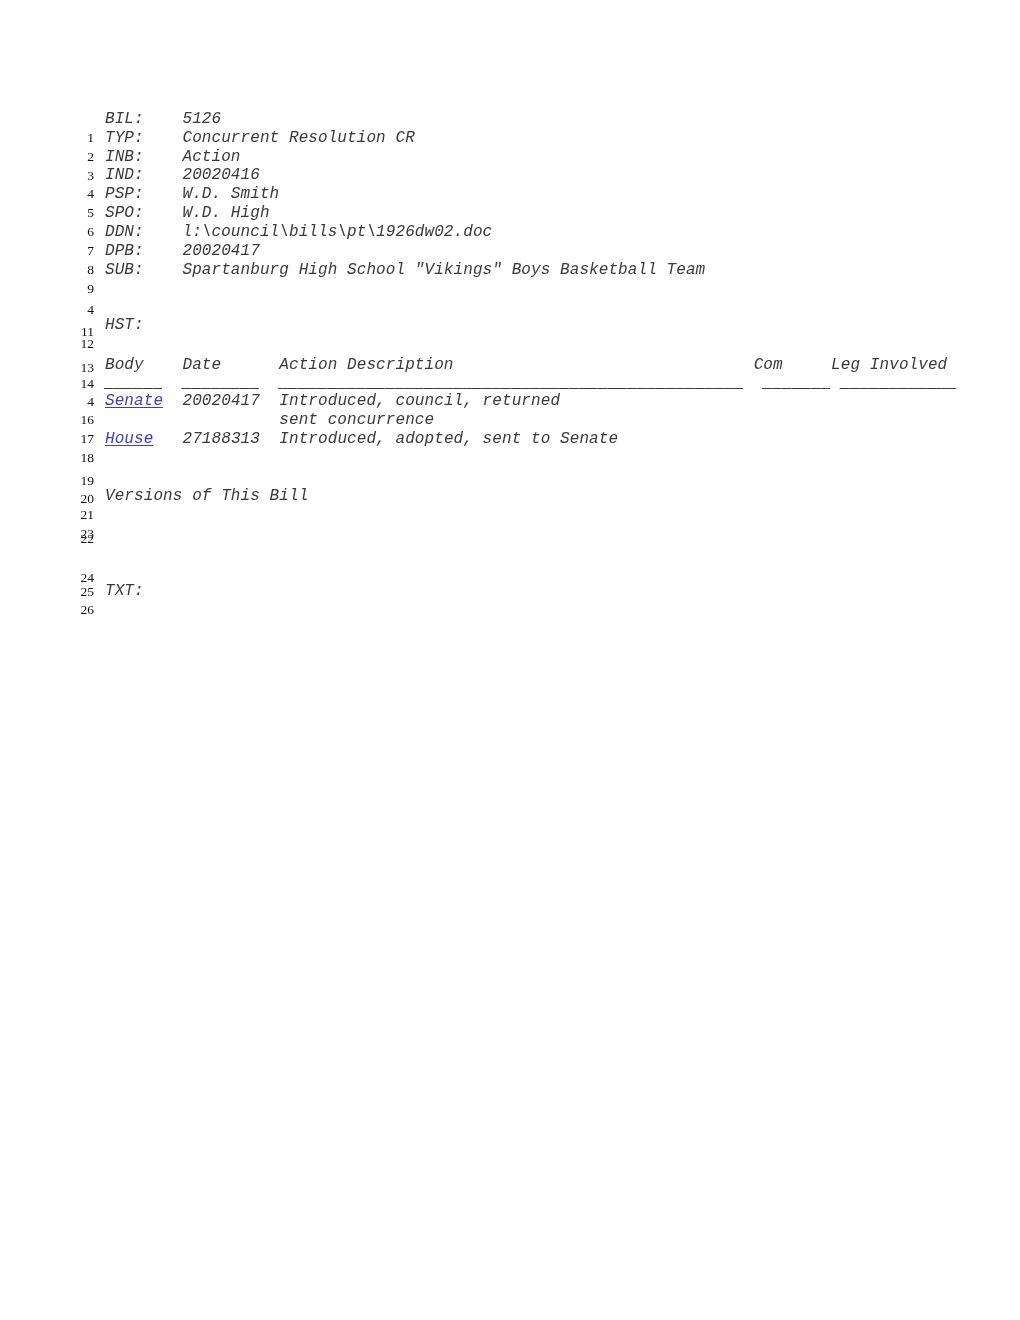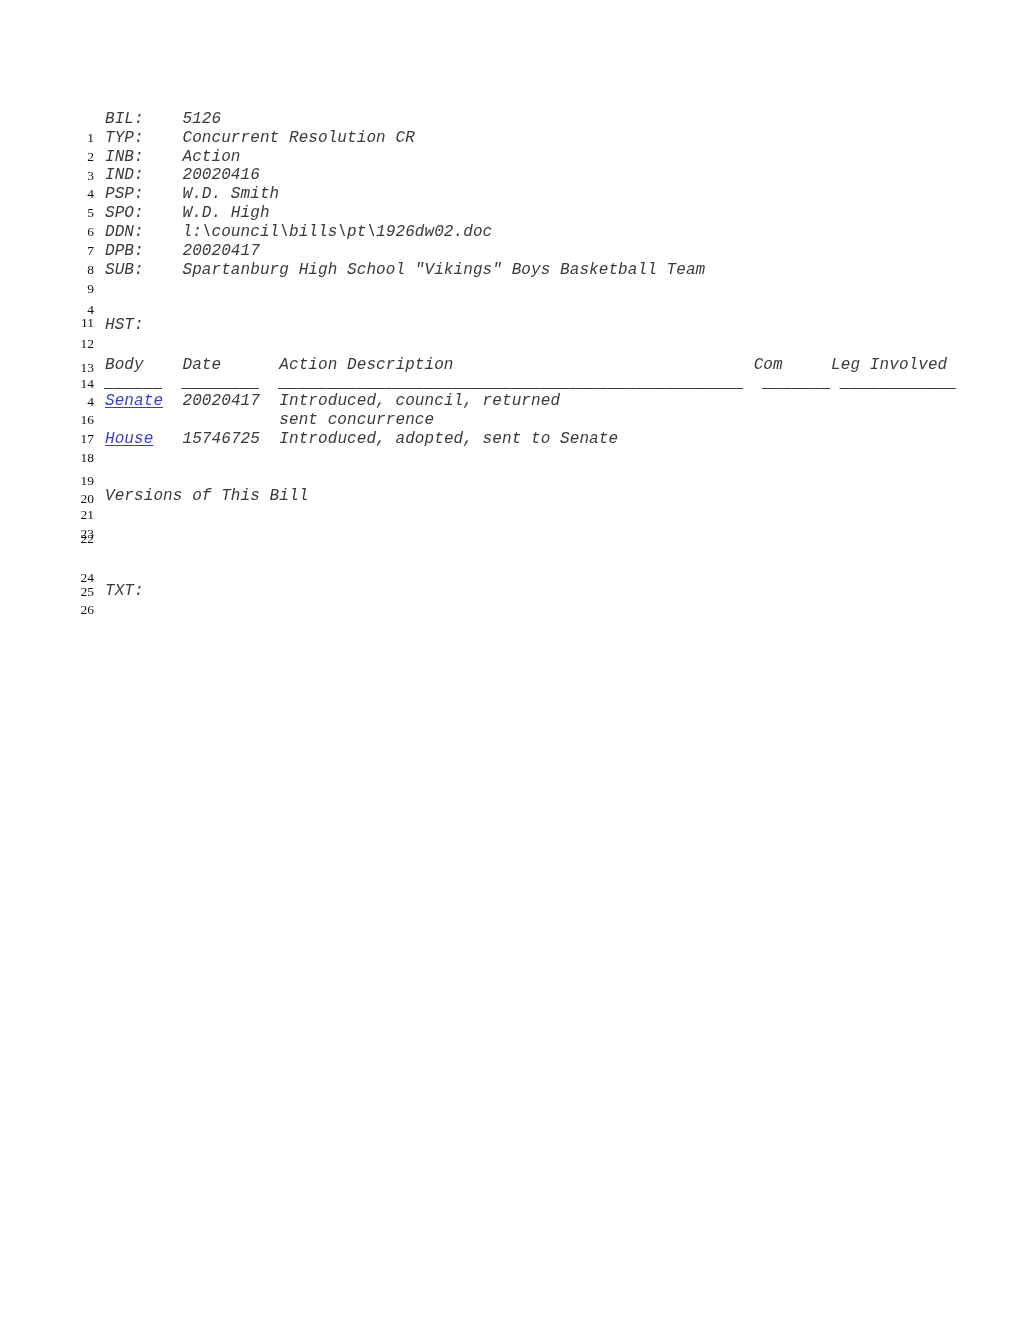--- a/index.html
+++ b/index.html
@@ -99,21 +99,21 @@
   </div>
   <div class="line" style="top:261px">
     <span class="lineno">9</span>
     <span class="linetext">SUB:    Spartanburg High School "Vikings" Boys Basketball Team</span>
   </div>
 
   <div class="line" style="top:282px">
     <span class="lineno">4</span>
     <span class="linetext blank"></span>
   </div>
-  <div class="line" style="top:295px">
+  <div class="line" style="top:304px">
     <span class="lineno">11</span>
     <span class="linetext blank"></span>
   </div>
 
   <div class="line" style="top:316px">
     <span class="lineno">12</span>
     <span class="linetext">HST:</span>
   </div>
 
   <div class="line" style="top:340px">
@@ -136,21 +136,21 @@
     <span class="linetext"><a class="doclink" href="#">Senate</a><span>  <span>20020417</span>  <span>Introduced, council, returned</span></span></span>
   </div>
 
   <div class="line" style="top:411px">
     <span class="lineno">17</span>
     <span class="linetext">                  sent concurrence</span>
   </div>
 
   <div class="line" style="top:430px">
     <span class="lineno">18</span>
-    <span class="linetext"><a class="doclink" href="#">House</a><span>   <span>15746725</span>  <span>Introduced, adopted, sent to Senate</span></span></span>
+    <span class="linetext"><a class="doclink" href="#">House</a><span>   <span>27188313</span>  <span>Introduced, adopted, sent to Senate</span></span></span>
   </div>
 
   <div class="line" style="top:453px">
     <span class="lineno">19</span>
     <span class="linetext blank"></span>
   </div>
   <div class="line" style="top:471px">
     <span class="lineno">20</span>
     <span class="linetext blank"></span>
   </div>

